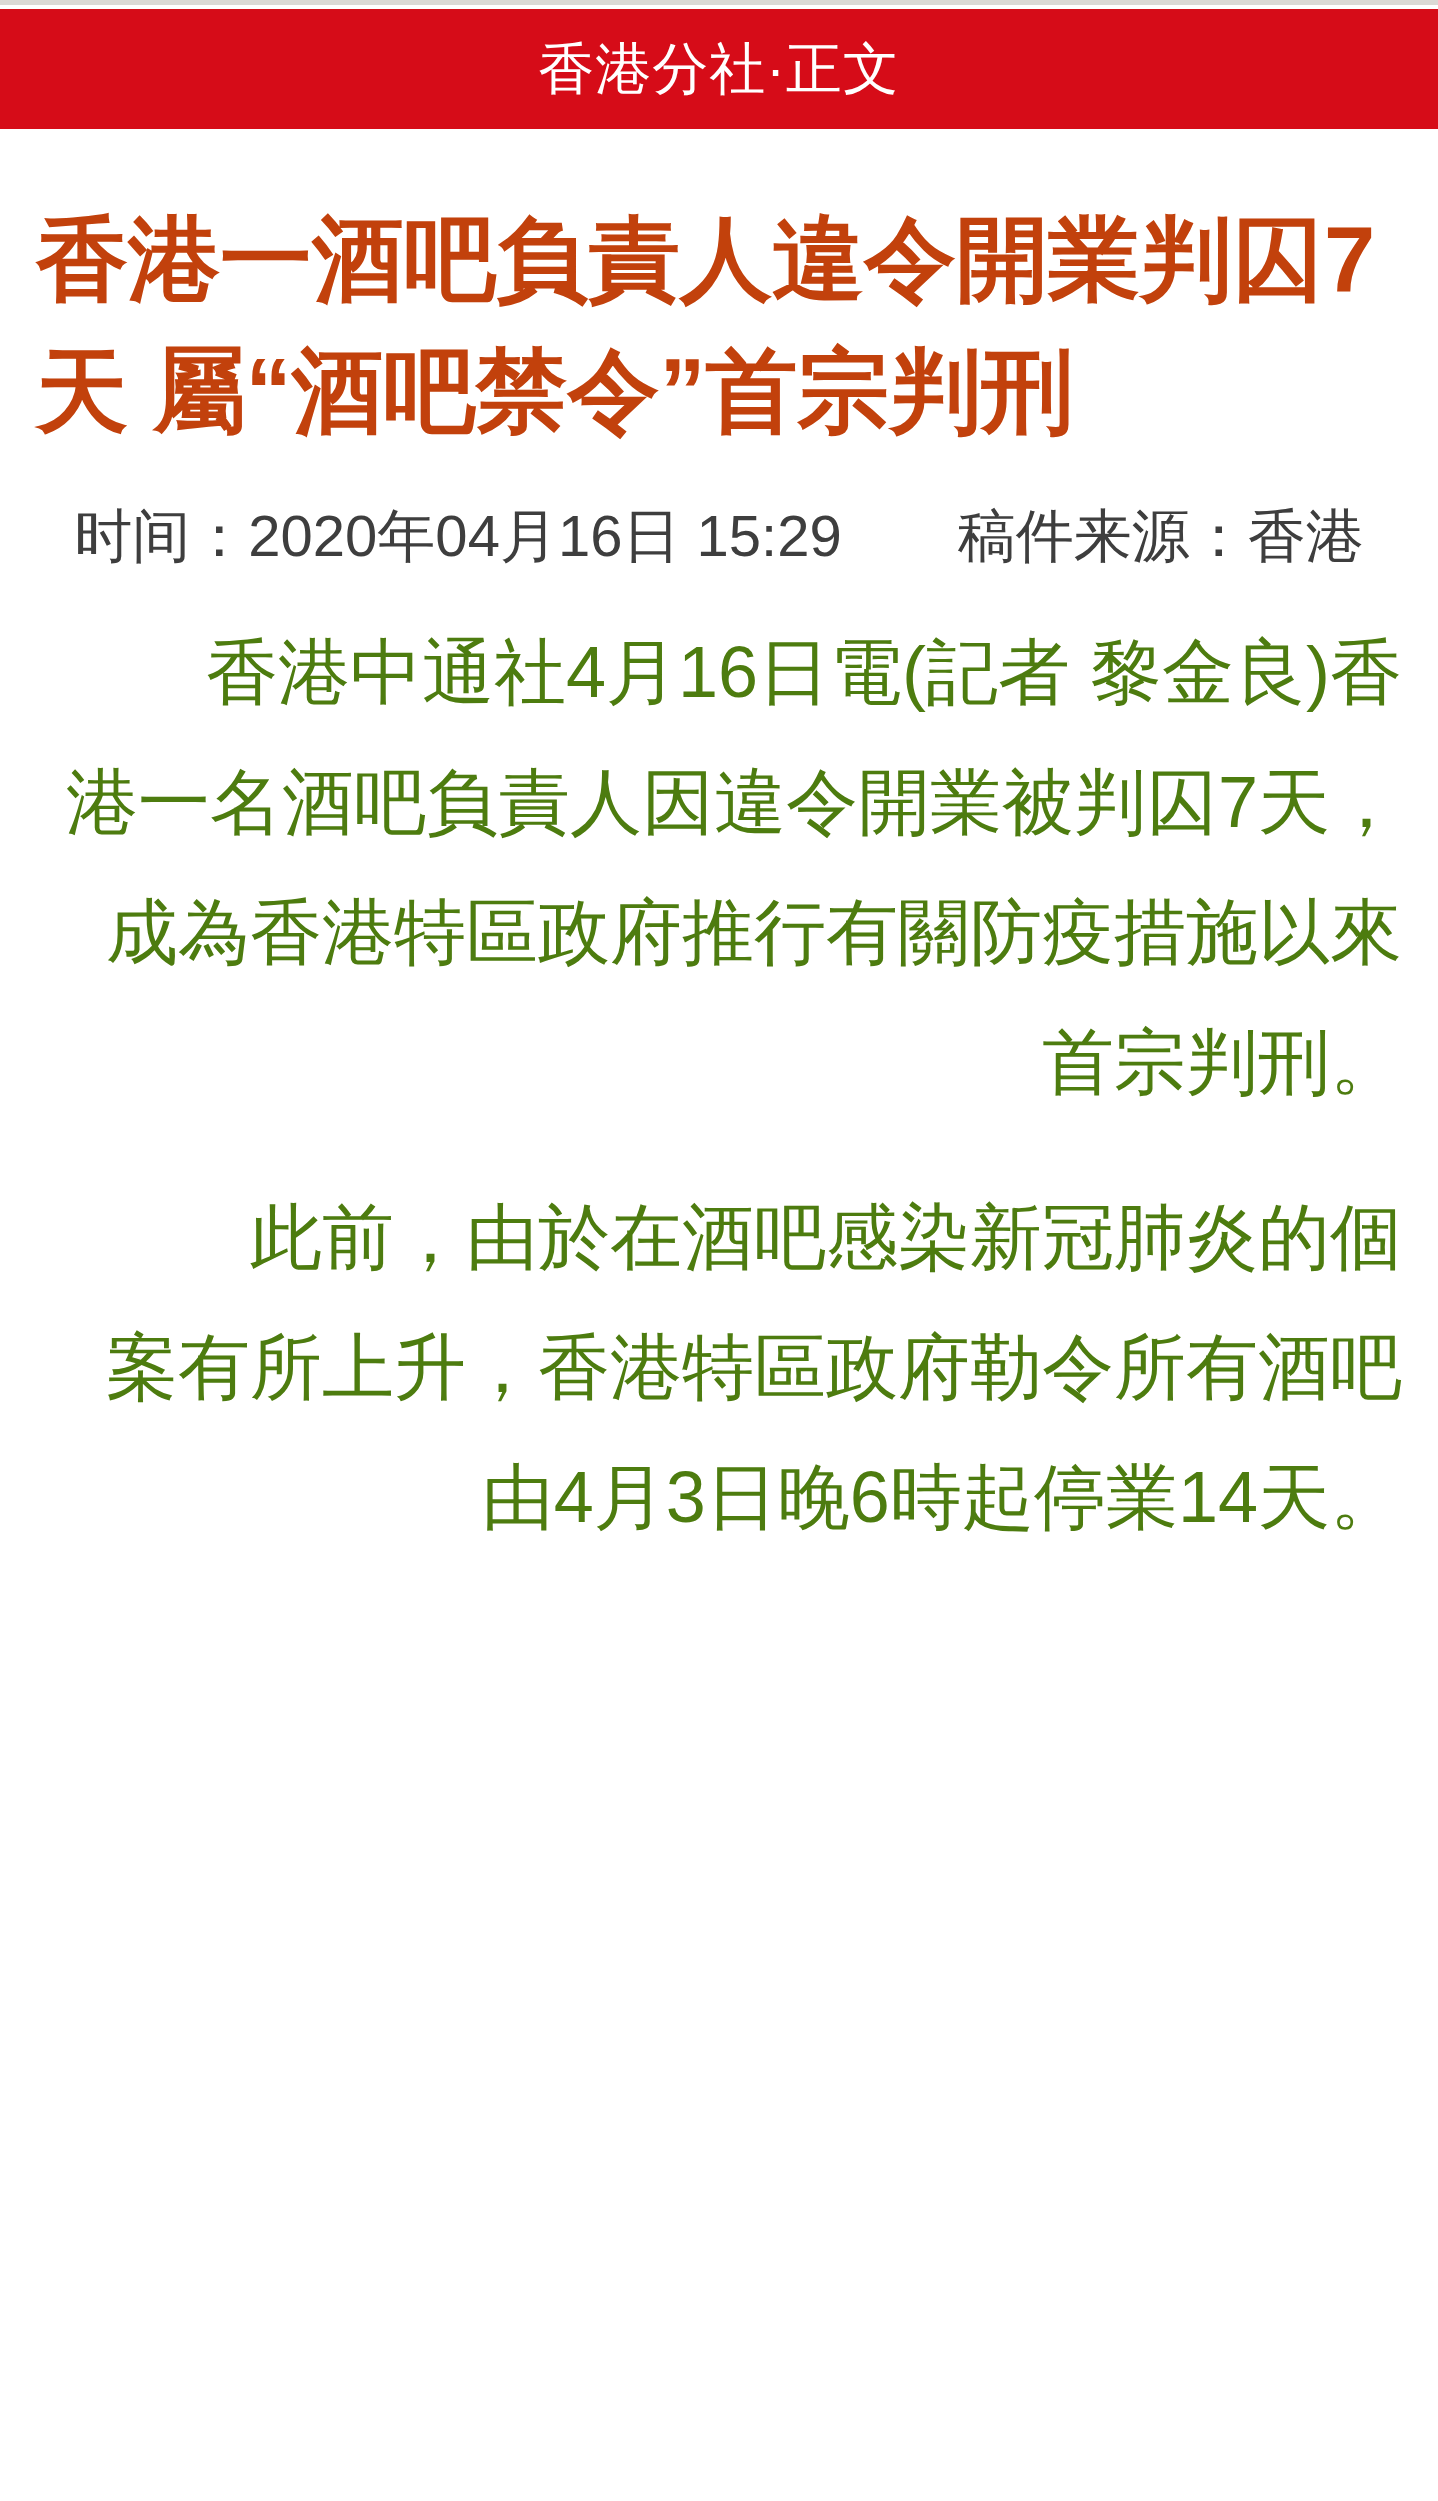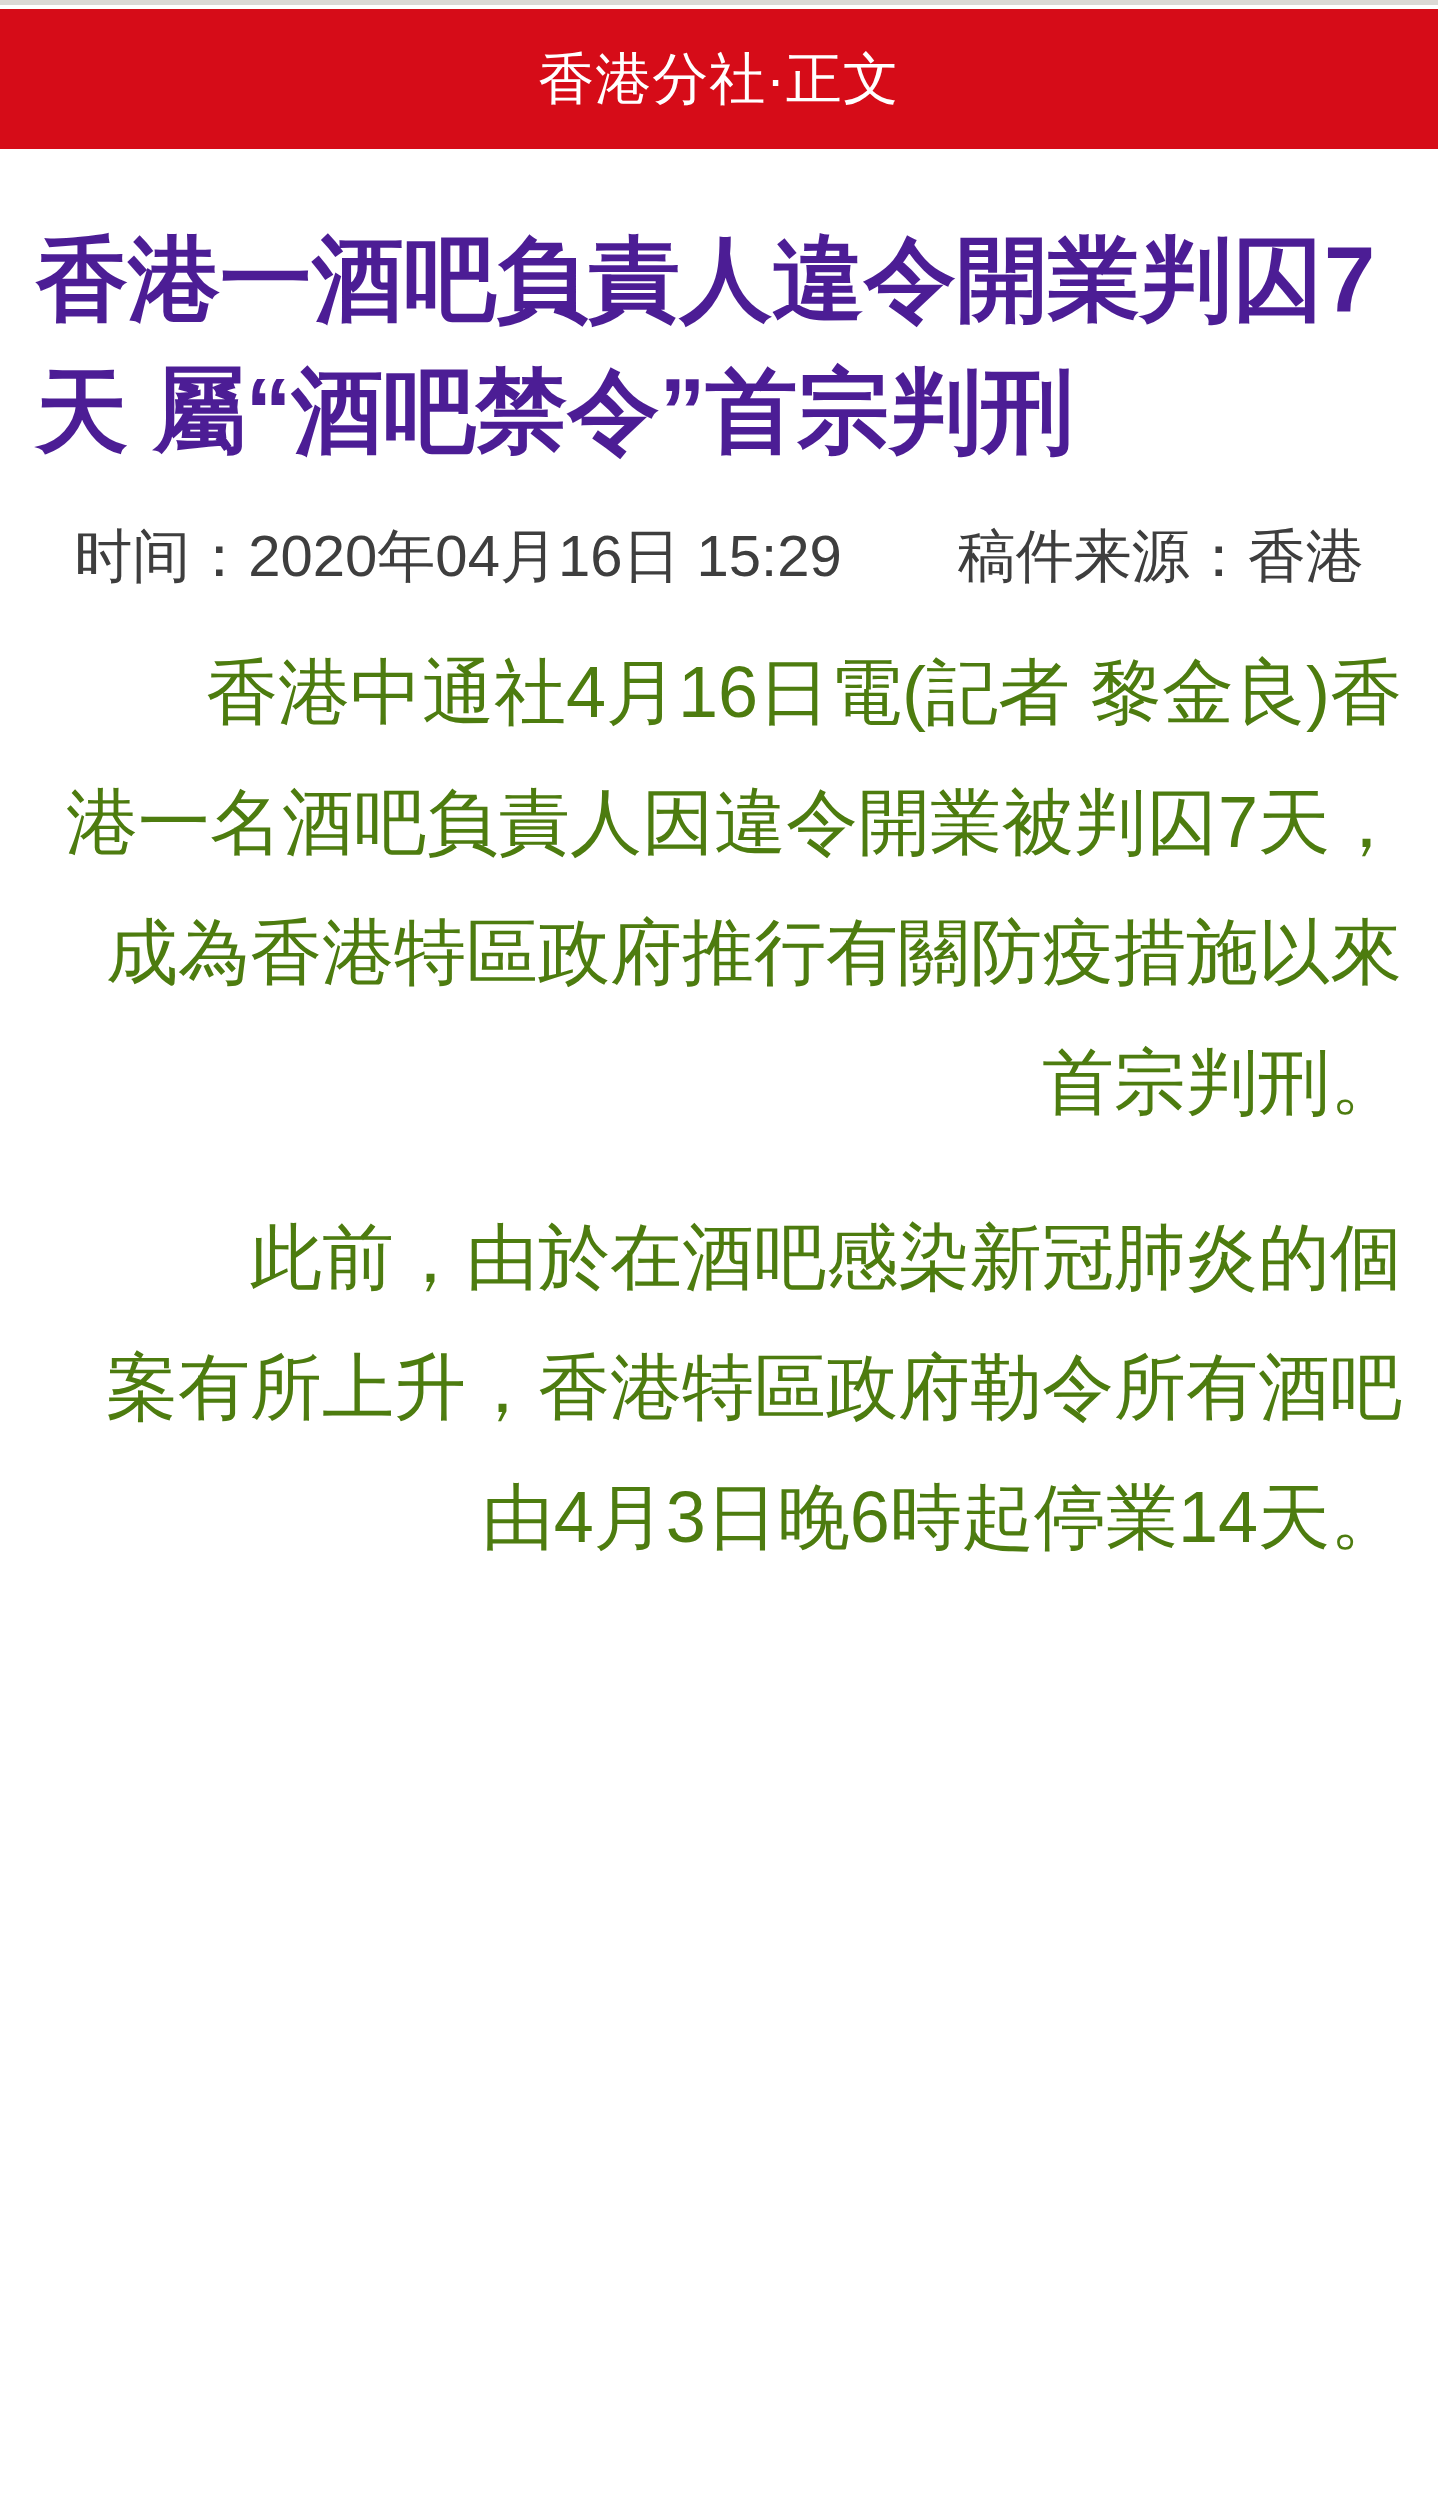--- a/index.html
+++ b/index.html
@@ -13,42 +13,42 @@
     min-height: 2501px;
     background: #ffffff;
     overflow: hidden;
   }
   .top-strip {
     height: 5px;
     background: #dbd9d5;
     border-bottom: 4px solid #ffffff;
   }
   .section-bar {
-    height: 140px;
+    height: 120px;
     background: #d60c18;
     display: flex;
     align-items: center;
     justify-content: center;
   }
   .section-label {
     color: #ffffff;
     font-size: 56px;
     line-height: 1;
     letter-spacing: 1px;
     white-space: nowrap;
   }
   .content {
     padding: 0 36px;
   }
   .title {
     margin: 64px 0 0 0;
     font-size: 92px;
     line-height: 132px;
     font-weight: 700;
-    color: #4c1d95;
+    color: #c2410c;
     word-break: break-word;
   }
   .meta {
     margin-top: 20px;
     font-size: 58px;
     line-height: 118px;
     color: #3e3e3e;
   }
   .meta-line {
     white-space: pre-wrap;

